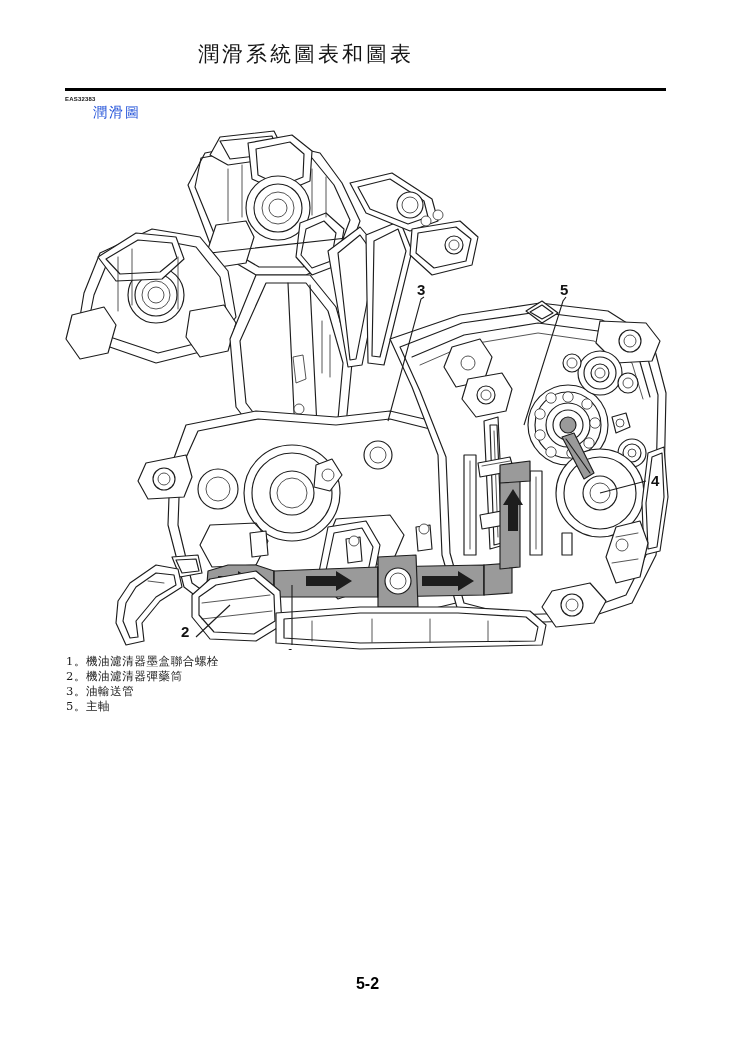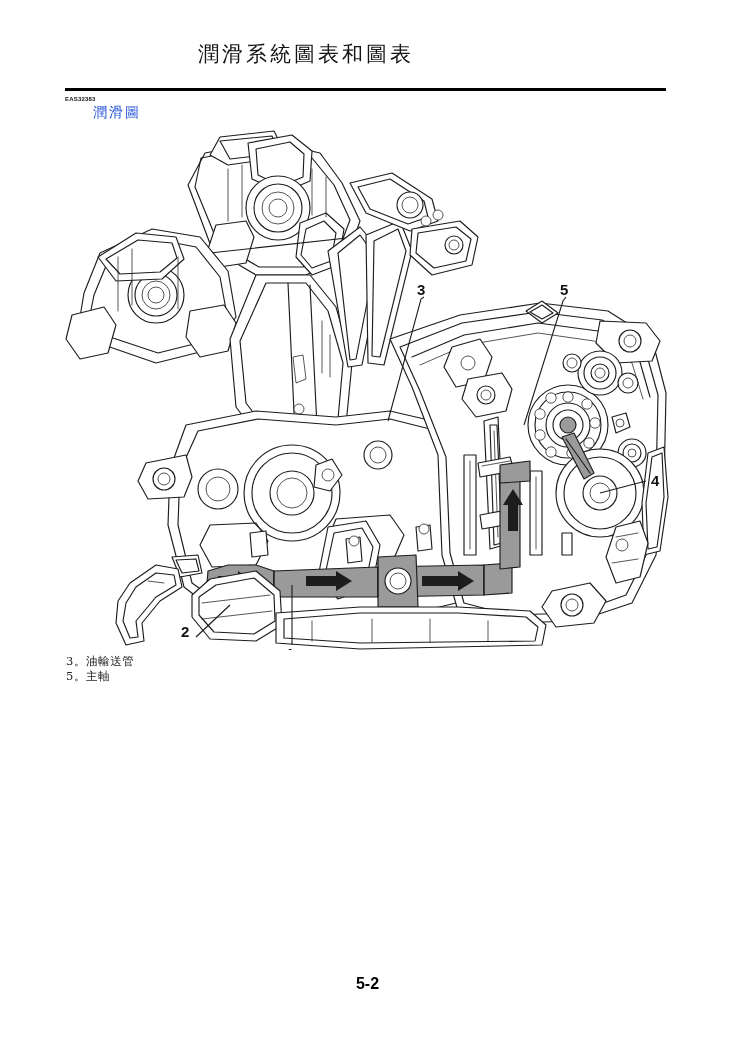--- a/index.html
+++ b/index.html
@@ -405,17 +405,19 @@
     <path class="lead" d="M136 512 L170 480"></path>
     <text class="cal" x="121" y="512">2</text>
 
     <path class="lead" d="M232 520 L232 460"></path>
     <text class="cal" x="226" y="534">1</text>
   </g>
 </svg>
 </div>
 
 <div class="legend">
+  <div class="legend-item">1。機油濾清器墨盒聯合螺栓</div>
+  <div class="legend-item">2。機油濾清器彈藥筒</div>
   <div class="legend-item">3。油輸送管</div>
   <div class="legend-item">5。主軸</div>
 </div>
 
 <div class="page-number">5-2</div>
 
 </body></html>

